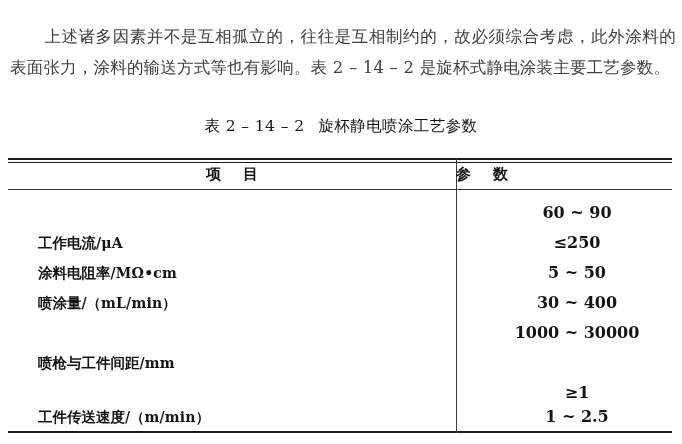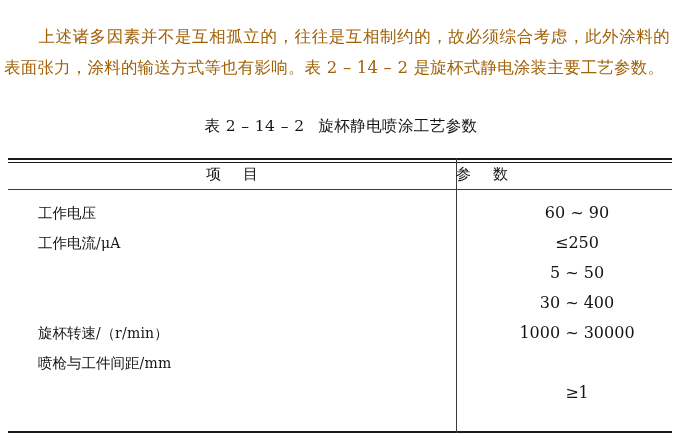--- a/index.html
+++ b/index.html
@@ -10,43 +10,43 @@
     color:#1a1a1a;
     overflow:hidden;
     position:relative;
     -webkit-font-smoothing:antialiased;
   }
   .page { position:relative; width:682px; height:444px; }
 
   
   .para {
     position:absolute;
-    left:4px; top:4px; width:666px;
+    left:10px; top:4px; width:666px;
     font-size:16.5px;
     line-height:31px;
     text-align:justify;
     text-justify:inter-ideograph;
     letter-spacing:0.2px;
-    color:#a16207;
+    color:#404040;
   }
   .para .indent { display:inline-block; width:34px; }
 
   
   .caption {
     position:absolute;
     left:0; top:116px; width:682px;
     text-align:center;
     font-size:15.5px;
     letter-spacing:0.4px;
     color:#141414;
   }
   .caption .gap { display:inline-block; width:14px; }
 
   
-  .tbl { position:absolute; left:8px; top:155px; width:664px; height:280px; }
+  .tbl { position:absolute; left:8px; top:155px; width:664px; height:280px;font-weight:bold; }
 
   .rule { position:absolute; left:0; width:664px; background:#1a1a1a; }
   .rule-top-thick { top:3px;  height:2px; }
   .rule-top-thin  { top:7px;  height:1px; }
   .rule-head      { top:34px; height:1px; background:#3a3a3a; }
   .rule-bottom    { top:276px;height:2px; }
 
   .vdivider {
     position:absolute;
     left:448px; top:3px; width:1px; height:275px;
@@ -103,45 +103,49 @@
     <div class="rule rule-top-thin"></div>
     <div class="rule rule-head"></div>
     <div class="rule rule-bottom"></div>
     <div class="vdivider"></div>
 
     <div class="hdr-item"><span>项</span><span class="sp"></span><span>目</span></div>
 
     <div class="hdr-param"><span>参</span><span class="sp"></span><span>数</span></div>
 
     <div class="row" style="top:43px">
-      <div class="label"><span>工作电压</span><span class="u"></span></div>
       <div class="value">60 ~ 90</div>
     </div>
 
     <div class="row" style="top:73px">
       <div class="label"><span>工作电流</span><span class="u">/μA</span></div>
       <div class="value">≤250</div>
     </div>
 
     <div class="row" style="top:103px">
+      <div class="label"><span>涂料电阻率</span><span class="u">/MΩ•cm</span></div>
       <div class="value">5 ~ 50</div>
     </div>
 
     <div class="row" style="top:133px">
+      <div class="label"><span>喷涂量</span><span class="u">/（mL/min）</span></div>
       <div class="value">30 ~ 400</div>
     </div>
 
     <div class="row" style="top:163px">
-      <div class="label"><span>旋杯转速</span><span class="u">/（r/min）</span></div>
       <div class="value">1000 ~ 30000</div>
     </div>
 
     <div class="row" style="top:193px">
       <div class="label"><span>喷枪与工件间距</span><span class="u">/mm</span></div>
     </div>
 
     <div class="row" style="top:223px">
       <div class="value">≥1</div>
     </div>
 
+    <div class="row" style="top:247px">
+      <div class="label"><span>工件传送速度</span><span class="u">/（m/min）</span></div>
+      <div class="value">1 ~ 2.5</div>
+    </div>
 
   </div>
 </div>
 
 </body></html>

